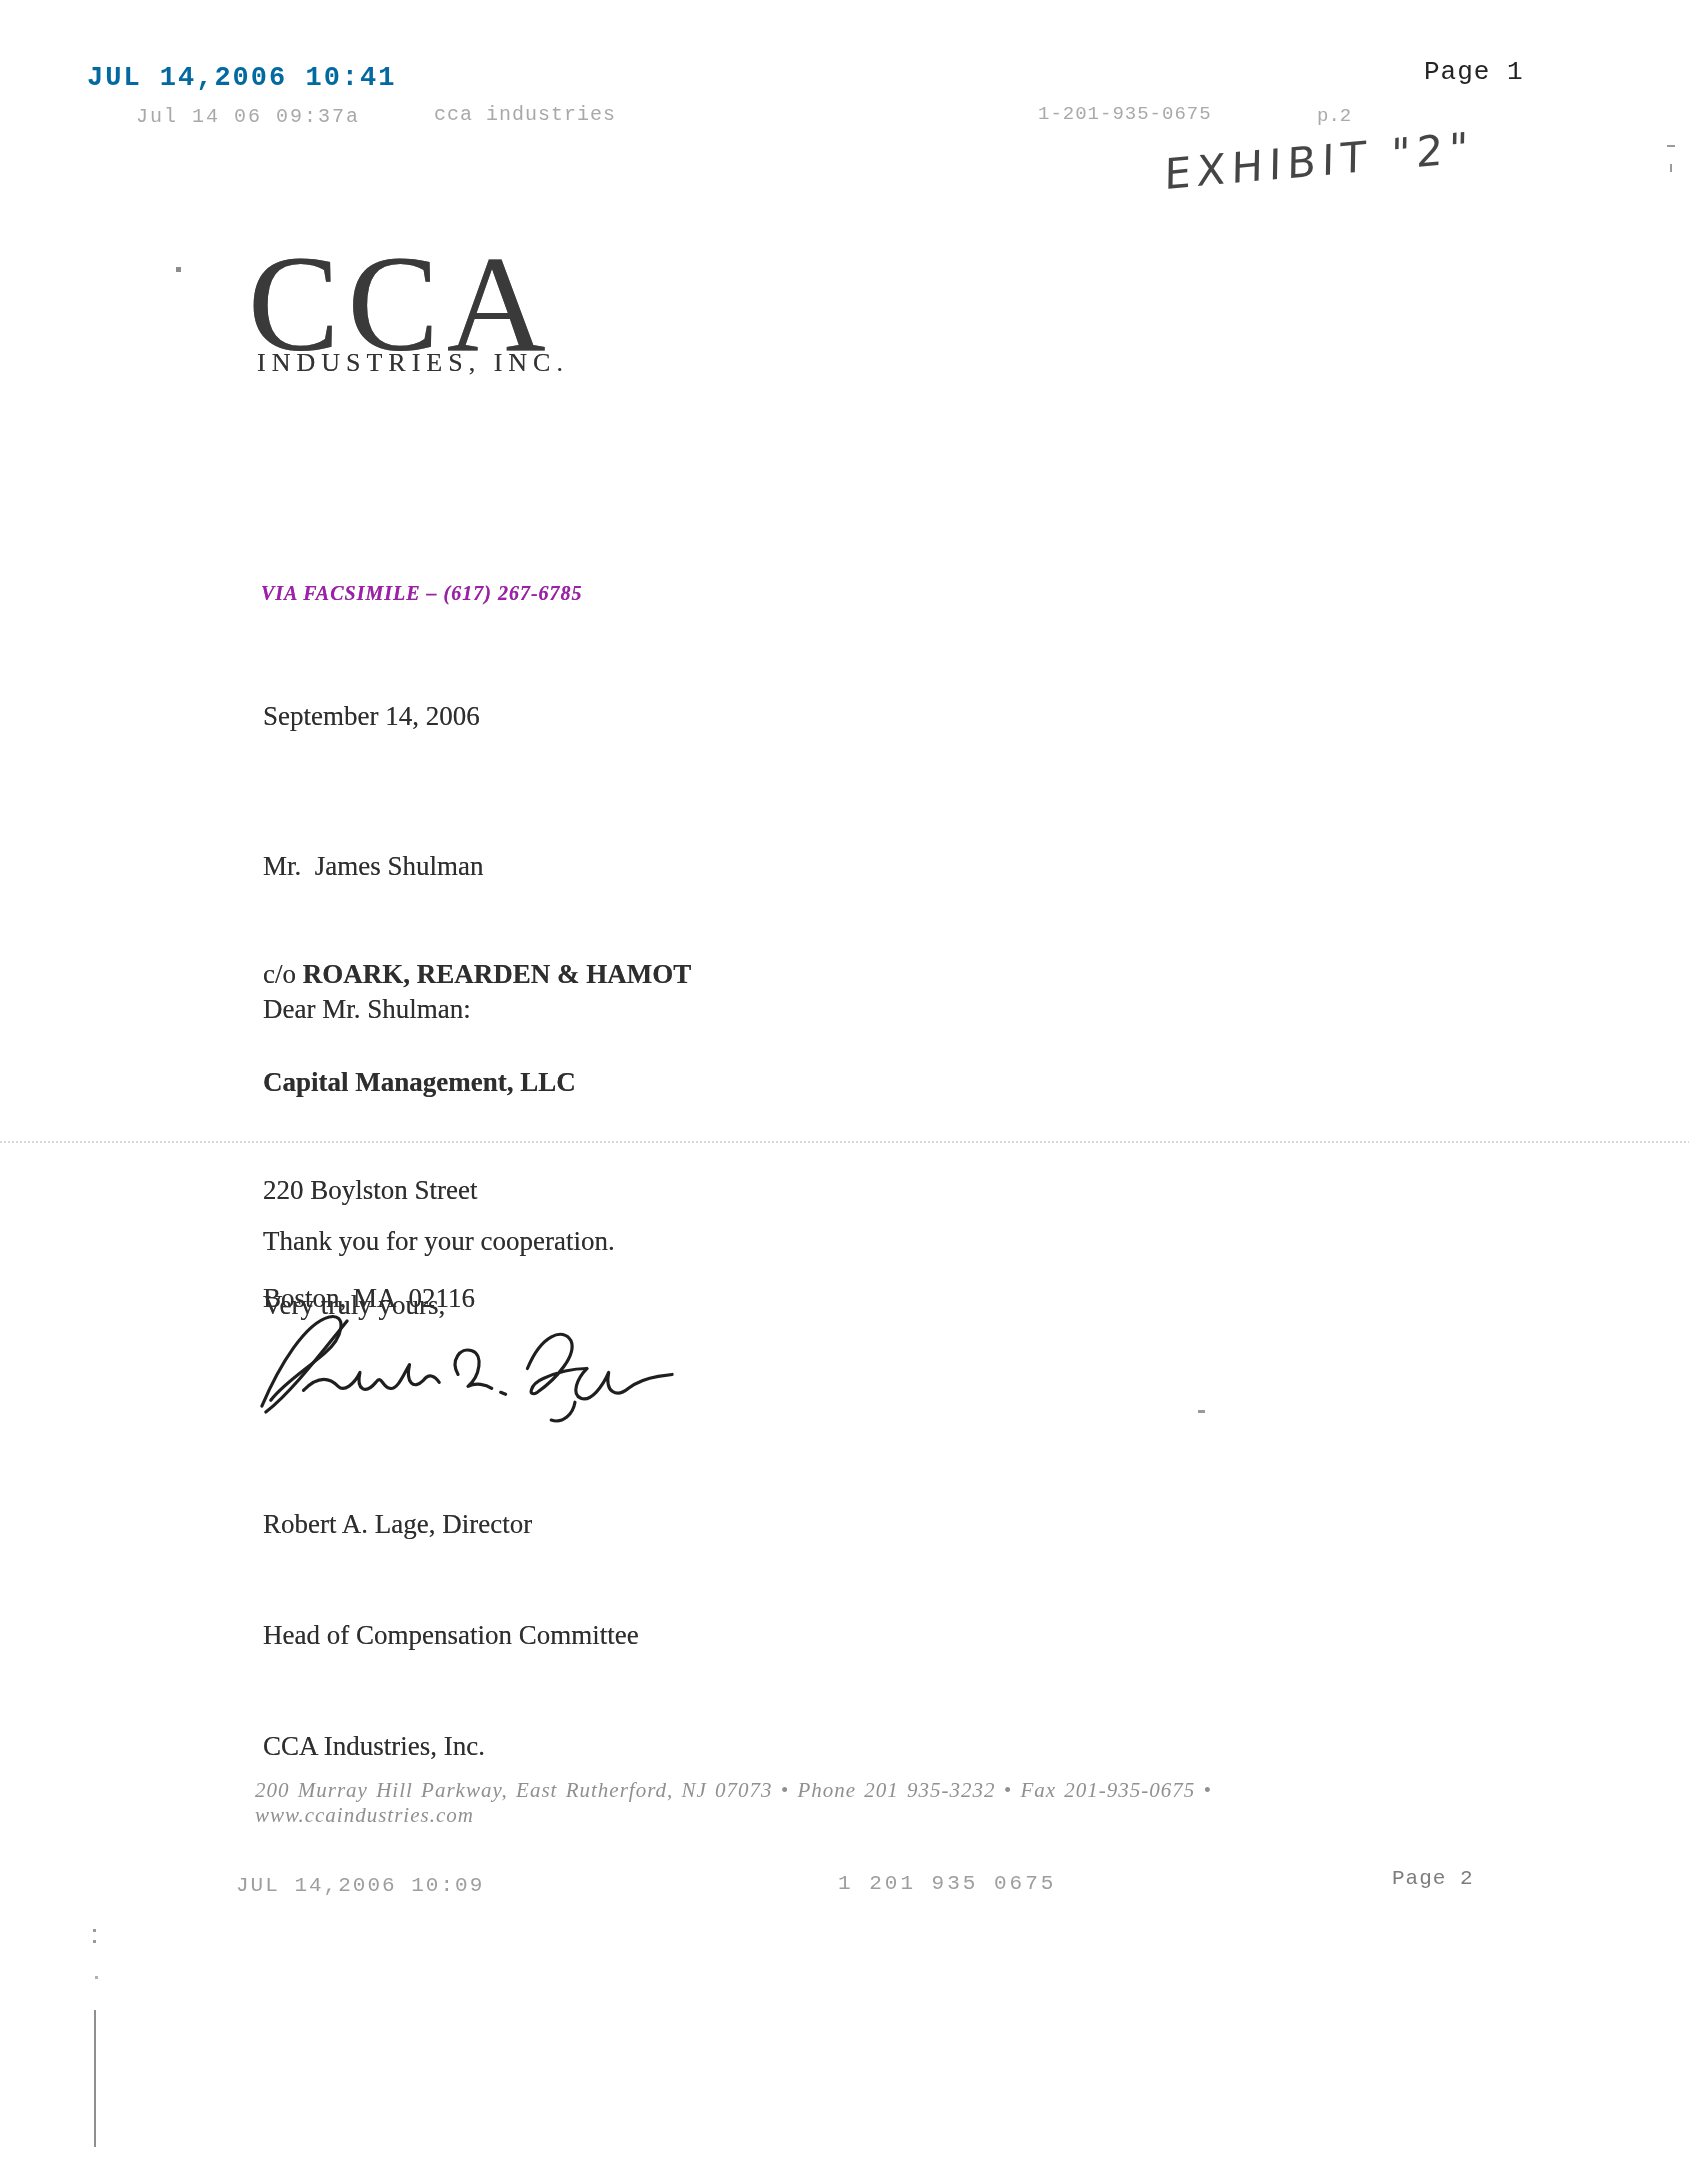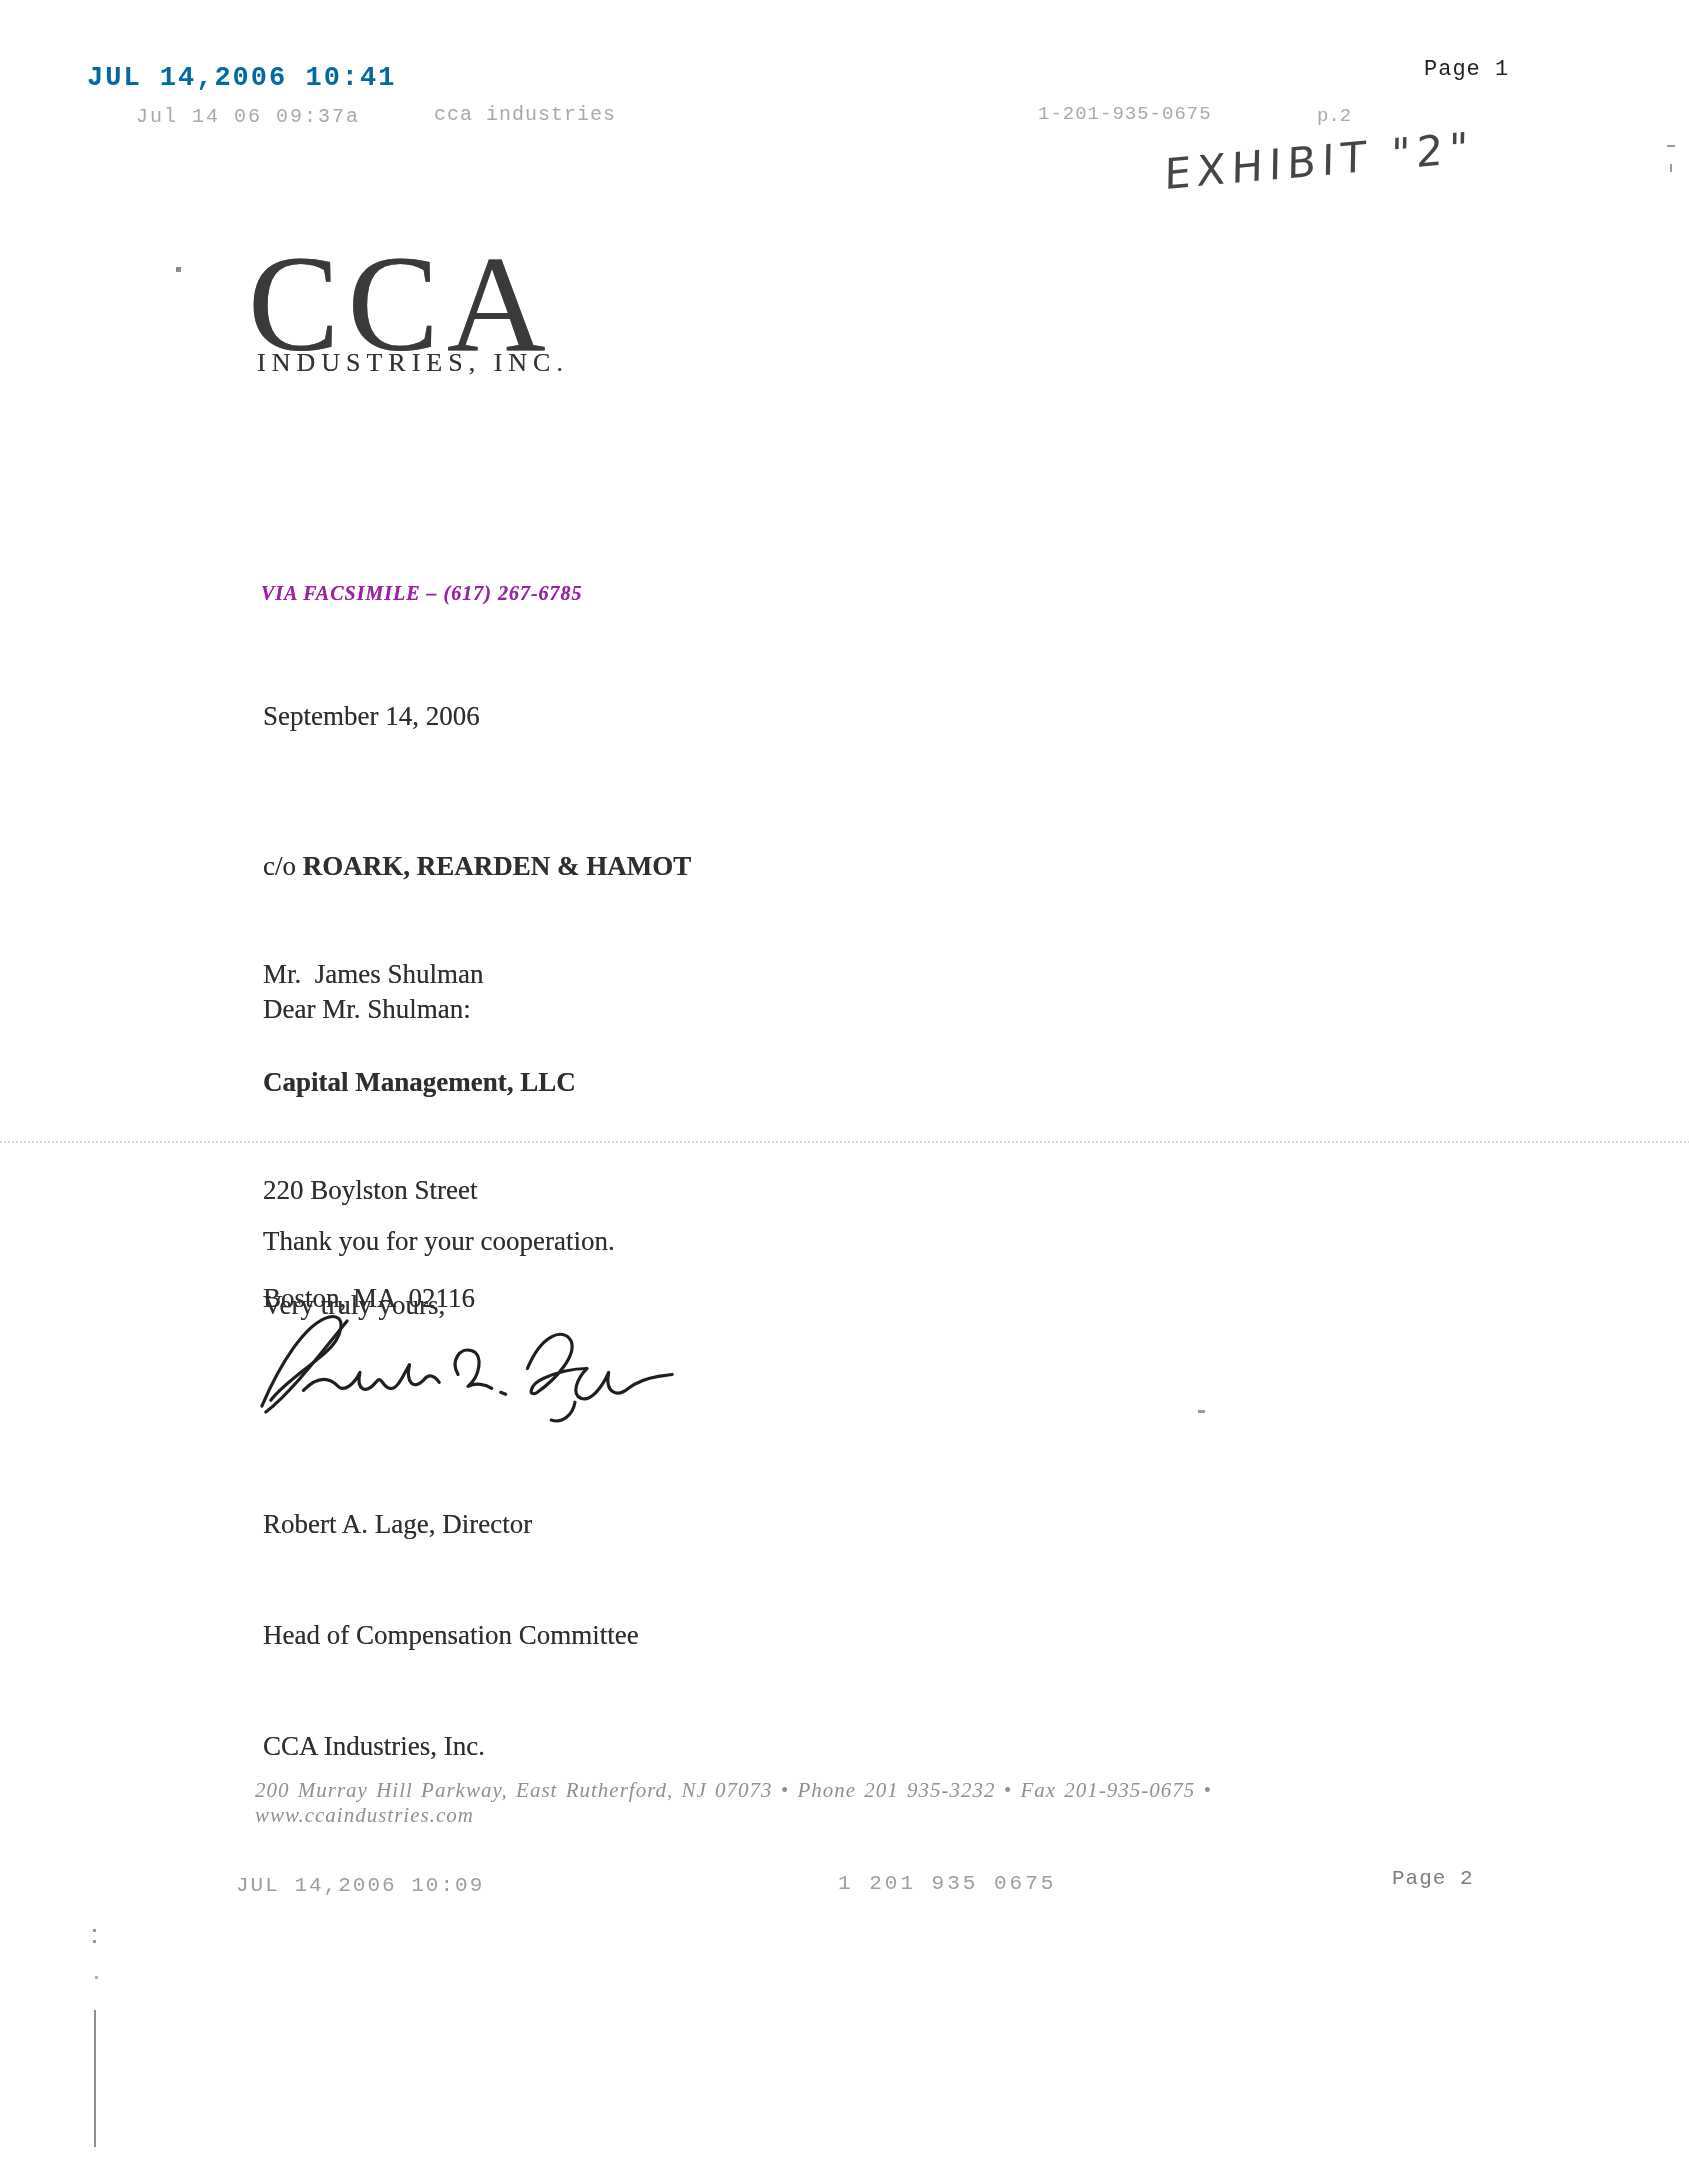--- a/index.html
+++ b/index.html
@@ -18,21 +18,21 @@
   .serif { font-family: "Liberation Serif", serif; }
   .doc-text { text-shadow: 0 0 0.5px rgba(20,20,20,0.55); }
   .faint { color: #a9a9a9; }
 
   
   .fax-ts      { left: 87px;  top: 63px;  font-size: 27px; font-weight: bold; letter-spacing: 2px; color: #0369a1; }
   .fax-ts2     { left: 136px; top: 105px; font-size: 20px; letter-spacing: 2px; text-align: right; }
   .fax-sender  { left: 434px; top: 103px; font-size: 20px; letter-spacing: 1px; }
   .fax-num     { left: 1038px; top: 103px; font-size: 19px; letter-spacing: 1px; }
   .fax-p2      { left: 1317px; top: 105px; font-size: 19px; }
-  .fax-page1   { left: 1424px; top: 57px;  font-size: 22px; color: #232323; letter-spacing: 1px; }
+  .fax-page1   { left: 1424px; top: 57px;  font-size: 26px; color: #232323; letter-spacing: 1px; }
 
   
   .exhibit {
     left: 1164px; top: 150px; width: 495px;
     font-family: "DejaVu Sans", sans-serif;
     font-size: 42px; letter-spacing: 6px; color: #454545;
     transform: rotate(-5deg) skewX(-6deg);
     transform-origin: left bottom;
     text-shadow: none;
   }
@@ -97,22 +97,22 @@
   <div class="abs exhibit">EXHIBIT "2"</div>
 
   <div class="abs logo-speck"></div>
   <div class="abs serif logo-main doc-text">CCA</div>
   <div class="abs serif logo-sub doc-text">INDUSTRIES, INC.</div>
 
   <div class="abs via doc-text">VIA FACSIMILE – (617) 267-6785</div>
   <div class="abs date doc-text">September 14, 2006</div>
 
   <div class="abs addr doc-text">
+    <div>Mr.  James Shulman</div>
     <div><span>c/o </span><span class="b">ROARK, REARDEN &amp; HAMOT</span></div>
-    <div>Mr.  James Shulman</div>
     <div class="b">Capital Management, LLC</div>
     <div>220 Boylston Street</div>
     <div>Boston, MA  02116</div>
   </div>
 
   <div class="abs salutation doc-text">Dear Mr. Shulman:</div>
   <div class="abs scanline"></div>
   <div class="abs thanks doc-text">Thank you for your cooperation.</div>
   <div class="abs closing doc-text">Very truly yours,</div>
 

